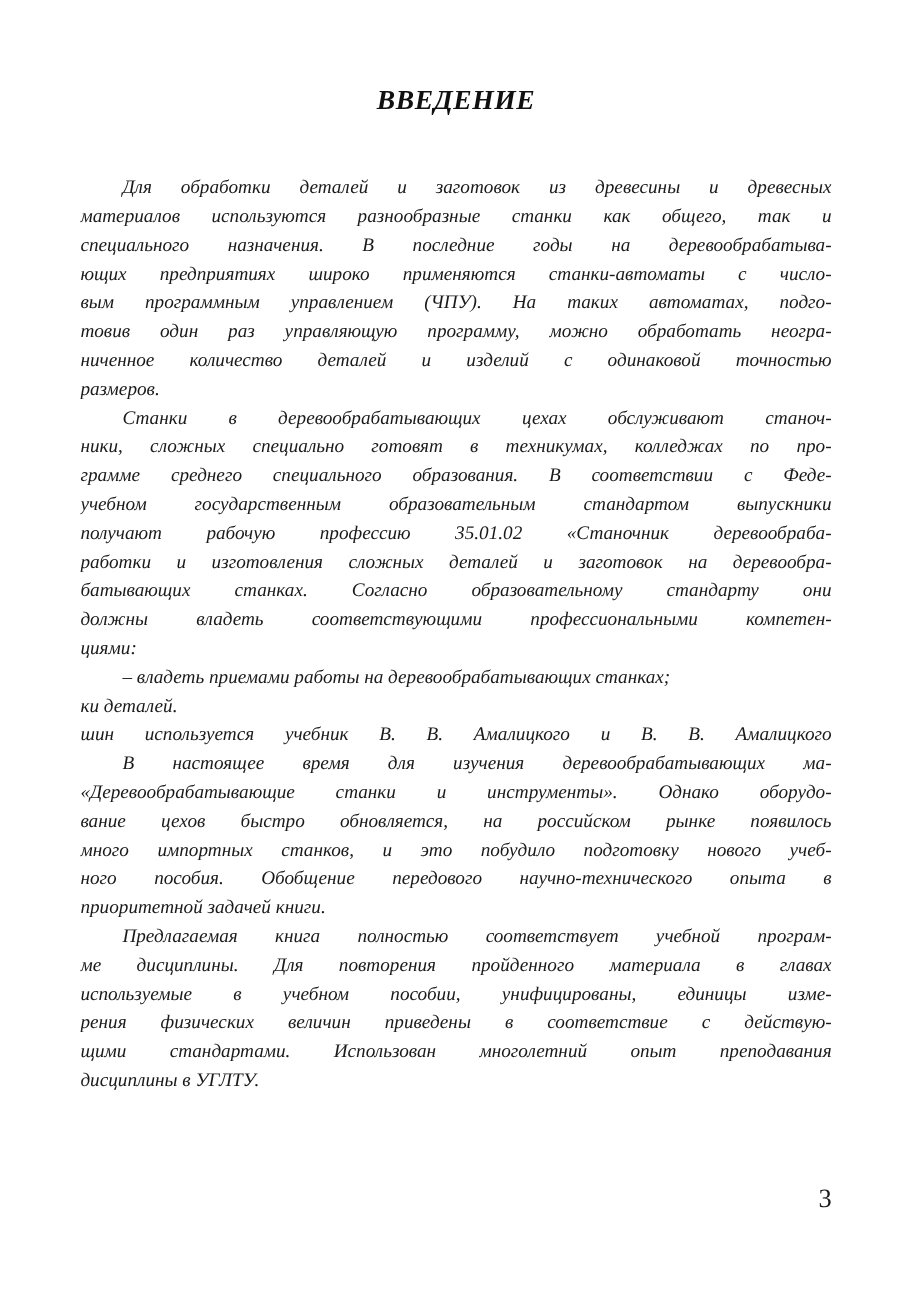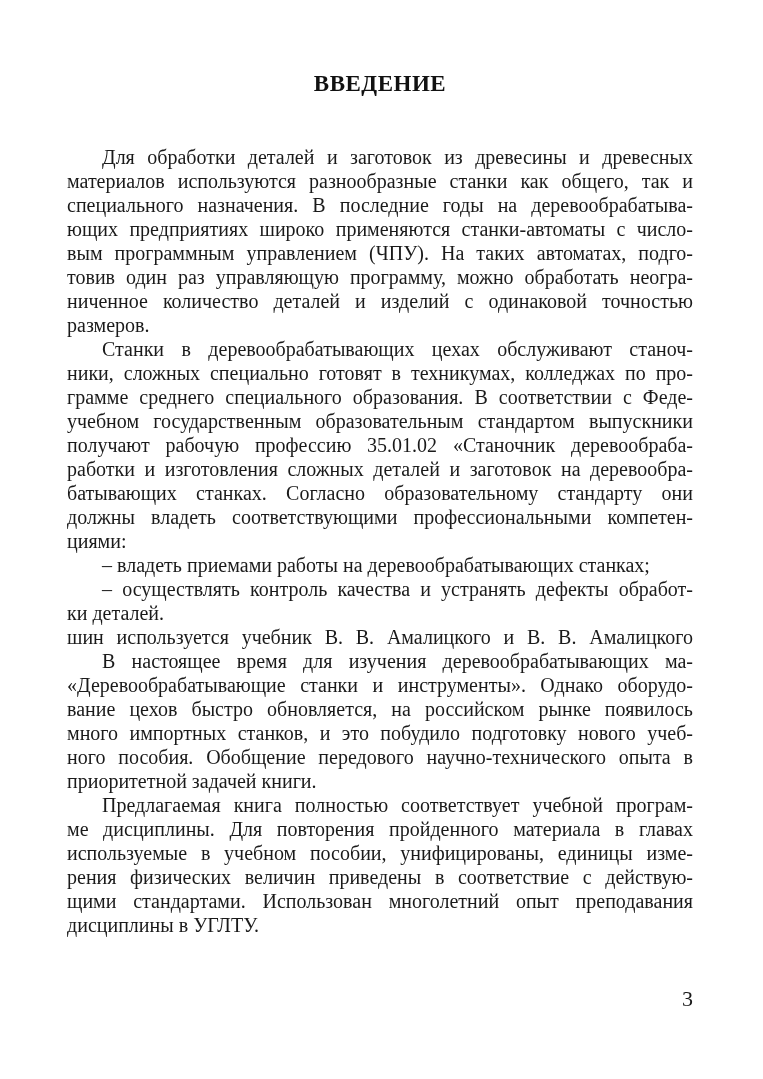--- a/index.html
+++ b/index.html
@@ -14,32 +14,33 @@
     background: #ffffff;
     overflow: hidden;
     font-family: "Liberation Serif", "DejaVu Serif", serif;
     color: #1a1a1a;
   }
   .content {
     position: absolute;
     left: 67px;
     top: 70px;
     width: 626px;
+    font-style: italic;
   }
   .doc-title {
     margin: 0 0 13px 0;
     font-size: 23px;
     line-height: 28px;
     font-weight: 700;
     text-align: center;
     letter-spacing: 0.5px;
     color: #111111;
   }
   .text-body {
-    font-size: 20px;
+    font-size: 16px;
     line-height: 24px;
     margin-top: 47px;
   }
   .para {
     margin: 0;
   }
   .para .line {
     text-align: justify;
     text-align-last: justify;
     overflow: hidden;
@@ -88,21 +89,20 @@
           <div class="line">получают рабочую профессию 35.01.02 «Станочник деревообраба-</div>
           <div class="line">работки и изготовления сложных деталей и заготовок на деревообра-</div>
           <div class="line">батывающих станках. Согласно образовательному стандарту они</div>
           <div class="line">должны владеть соответствующими профессиональными компетен-</div>
           <div class="line last">циями:</div>
         </div>
         <div class="para">
           <div class="line first last">– владеть приемами работы на деревообрабатывающих станках;</div>
         </div>
         <div class="para">
-          <div class="line first">– осуществлять контроль качества и устранять дефекты обработ-</div>
           <div class="line last">ки деталей.</div>
         </div>
         <div class="para">
           <div class="line">шин используется учебник В. В. Амалицкого и В. В. Амалицкого</div>
           <div class="line first">В настоящее время для изучения деревообрабатывающих ма-</div>
           <div class="line">«Деревообрабатывающие станки и инструменты». Однако оборудо-</div>
           <div class="line">вание цехов быстро обновляется, на российском рынке появилось</div>
           <div class="line">много импортных станков, и это побудило подготовку нового учеб-</div>
           <div class="line">ного пособия. Обобщение передового научно-технического опыта в</div>
           <div class="line last">приоритетной задачей книги.</div>

